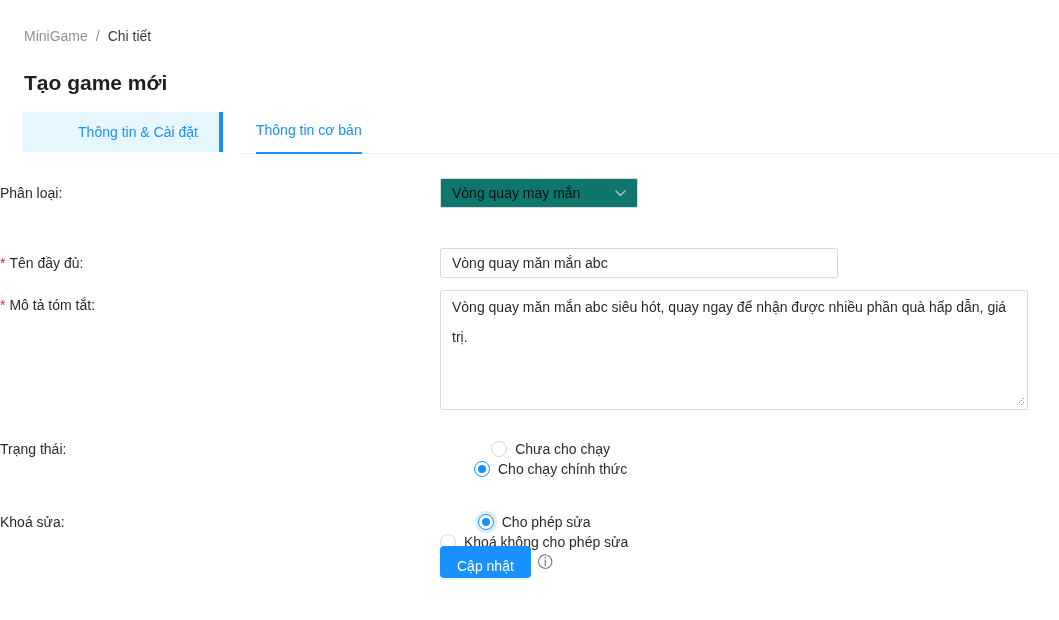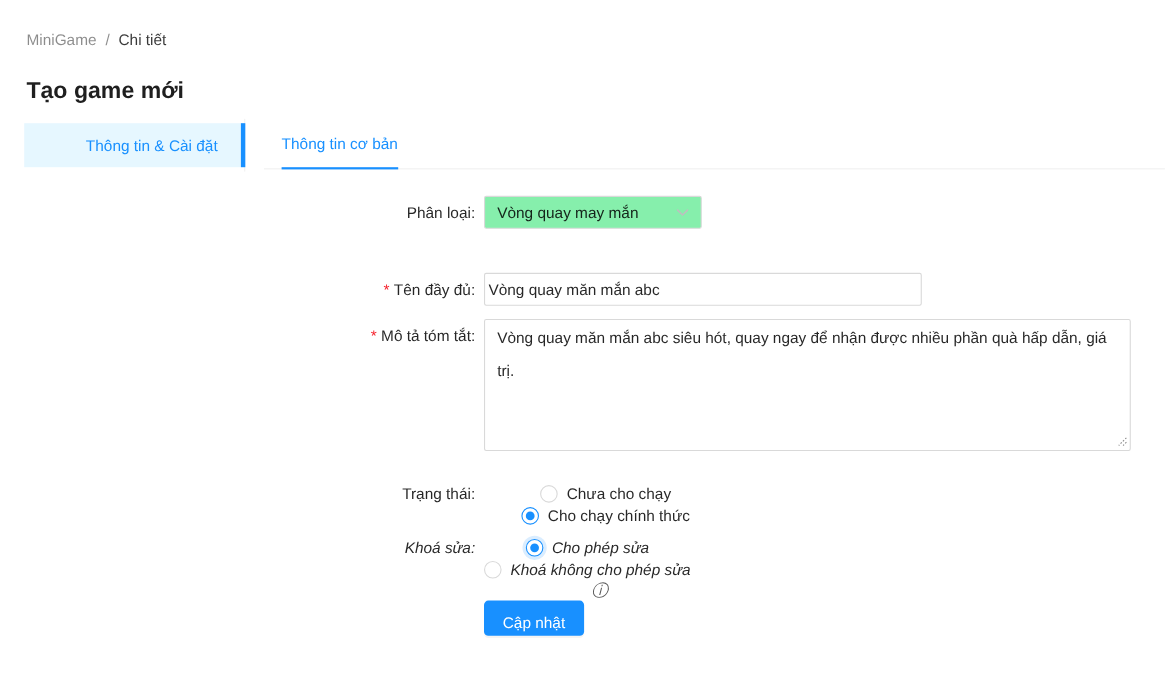--- a/index.html
+++ b/index.html
@@ -30,35 +30,35 @@
 
   
   .htab-bar { position:absolute; left:240px; top:108px; right:0; height:46px; border-bottom:1px solid #f0f0f0; }
   .htab {
     display:inline-block; margin:0 16px; height:46px; padding:12px 0 0;
     line-height:20px; color:#1890ff; border-bottom:2px solid #1890ff; cursor:pointer;
   }
 
   
   .frow { position:absolute; left:0; display:flex; align-items:flex-start; }
-  .flabel { width:440px; padding-right:8px; text-align:right; color:rgba(0,0,0,0.85); }
+  .flabel { width:440px; padding-right:8px; text-align:left; color:rgba(0,0,0,0.85); }
   .lh30 .flabel { line-height:30px; }
   .lh20 .flabel { line-height:20px; }
   .req { color:#f5222d; margin-right:4px; }
 
   .ant-select {
-    position:relative; width:198px; height:30px; background:#86efac;
+    position:relative; width:198px; height:30px; background:#0f766e;
     border:1px solid #d9d9d9; border-radius:2px;
     display:flex; align-items:center; padding:0 30px 0 11px; cursor:pointer;
   }
   .select-arrow { position:absolute; right:11px; top:9px; width:11px; height:11px; }
 
   .ant-input {
     width:398px; height:30px; border:1px solid #d9d9d9; border-radius:2px;
-    padding:0 3px; font:inherit; color:rgba(0,0,0,0.85); outline:none; background:#fff;
+    padding:0 11px; font:inherit; color:rgba(0,0,0,0.85); outline:none; background:#fff;
   }
 
   .ta-wrap { position:relative; width:588px; height:120px; }
   .ant-textarea {
     width:100%; height:100%; border:1px solid #d9d9d9; border-radius:2px;
     padding:1px 11px; font:inherit; line-height:30px; color:rgba(0,0,0,0.85);
     resize:none; outline:none; overflow:hidden; display:block; background:#fff;
   }
   .ta-grip { position:absolute; right:3px; bottom:4px; pointer-events:none; line-height:0; }
 
@@ -81,21 +81,21 @@
     position:absolute; left:440px; top:546px; height:32px; padding:12px 17px;
     background:#1890ff; color:#fff; border:none; border-radius:4px;
     font-family:inherit; font-size:14px; cursor:pointer;
     box-shadow:0 2px 0 rgba(0,0,0,0.045);
   }
 
   .row-category { top:178px; }
   .row-fullname { top:248px; }
   .row-summary  { top:290px; }
   .row-status   { top:439px;gap:34px; }
-  .row-editlock { top:488px;font-style:italic; }
+  .row-editlock { top:512px; }
 </style>
 </head>
 <body>
 
 <div class="breadcrumb">
   <span class="crumb-root">MiniGame</span><span class="crumb-sep">/</span><span class="crumb-cur">Chi tiết</span>
 </div>
 
 <h1 class="page-title">Tạo game mới</h1>
 

